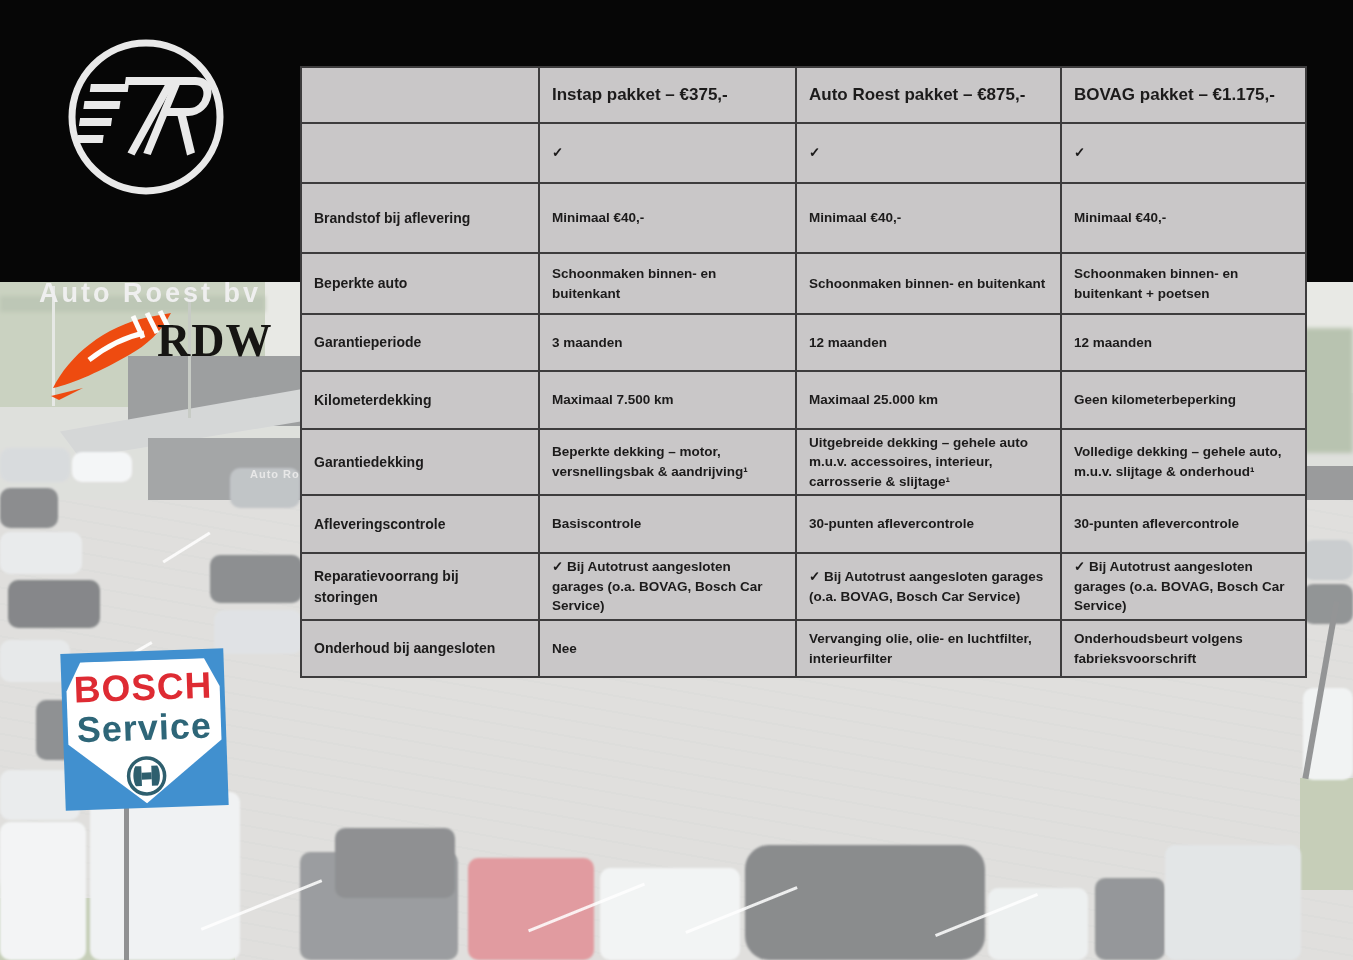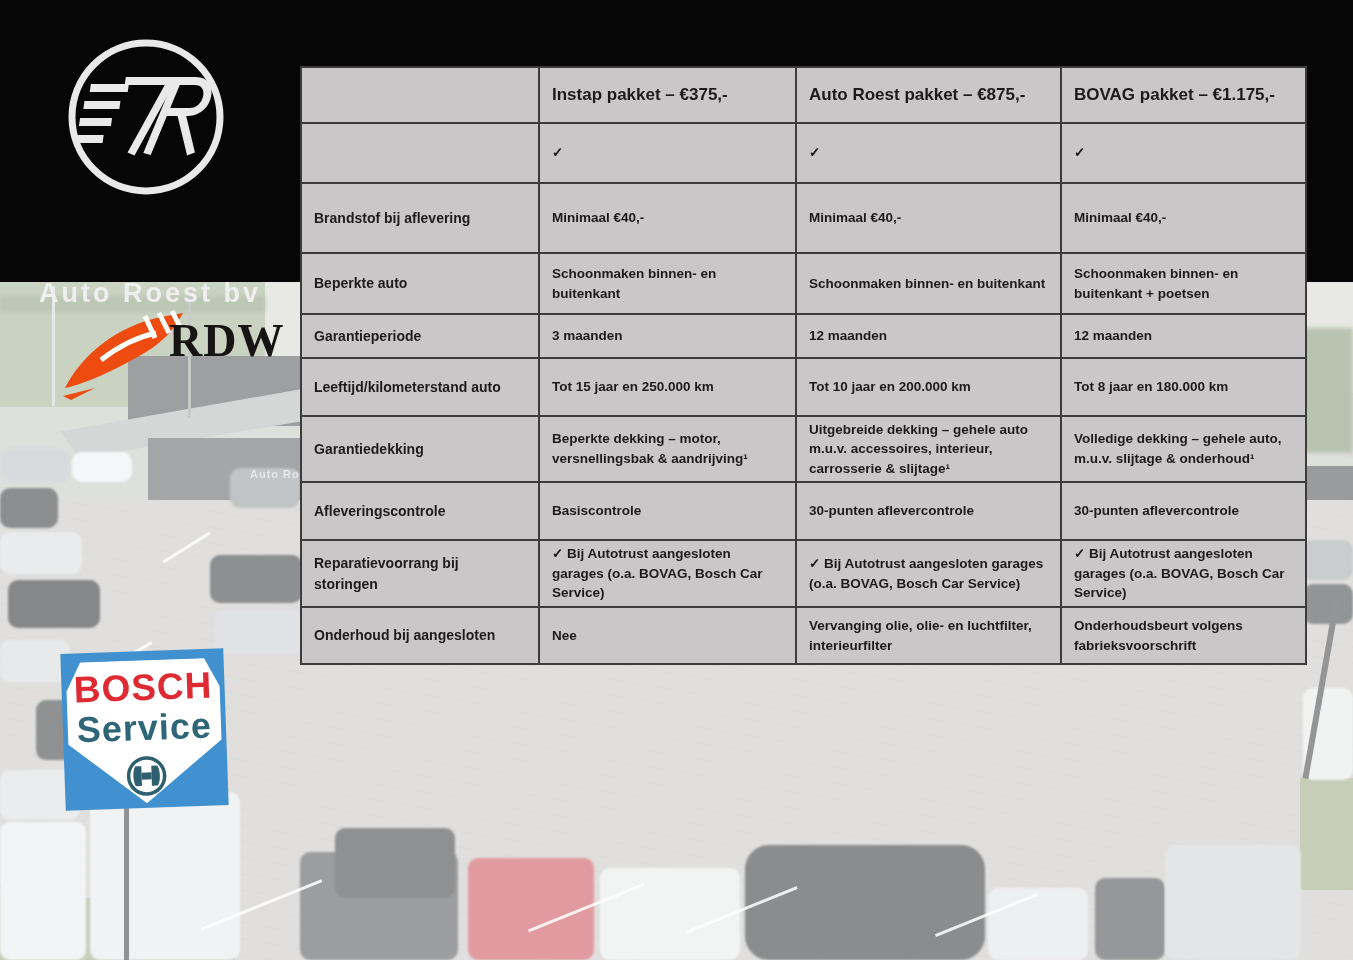--- a/index.html
+++ b/index.html
@@ -11,21 +11,21 @@
   .car{border-radius:10px;filter:blur(1px);}
   .pline{background:rgba(255,255,255,.85);width:3px;filter:blur(.5px);}
   .photo::after{content:"";position:absolute;inset:0;background:rgba(255,255,255,.45);}
   
   .band{position:absolute;left:0;top:0;width:1353px;height:282px;background:#060606;z-index:2;}
   
   .ar-logo{position:absolute;left:55px;top:26px;z-index:3;}
   .ar-name{position:absolute;left:20px;top:238px;width:260px;z-index:3;color:#efefef;
            font-size:27px;font-weight:700;letter-spacing:3px;text-align:center;margin-top:40px;}
   
-  .rdw{position:absolute;left:61px;top:308px;width:215px;height:92px;z-index:3;}
+  .rdw{position:absolute;left:49px;top:308px;width:215px;height:92px;z-index:3;}
   .rdw-text{position:absolute;left:108px;top:6px;font-family:"Liberation Serif",serif;
             font-weight:700;font-size:46px;color:#161513;letter-spacing:1px;}
   
   .bovag{position:absolute;left:92px;top:427px;z-index:3;}
   
   .bosch{position:absolute;left:63px;top:651px;width:163px;height:157px;z-index:3;
          background:#4190cf;transform:rotate(-2deg);}
   .bosch-shield{position:absolute;left:0;top:0;right:0;bottom:0;background:#fff;
     clip-path:polygon(12% 6%,88% 6%,97% 24%,97% 58%,50% 97%,3% 58%,3% 24%);}
   .bosch-top{position:absolute;left:0;top:16px;width:100%;text-align:center;
@@ -38,21 +38,21 @@
          font-weight:700;letter-spacing:1px;white-space:nowrap;}
   
   .tablewrap{position:absolute;left:300px;top:66px;z-index:4;}
   table.pkg{border-collapse:collapse;table-layout:fixed;width:1005px;background:#c9c7c8;}
   table.pkg td,table.pkg th{border:2px solid #3d3c3d;padding:0 12px;vertical-align:middle;
        text-align:left;color:#1c1b1b;font-weight:700;font-size:13.5px;line-height:1.45;
        overflow:hidden;}
   table.pkg th{font-size:17px;line-height:1.2;}
   table.pkg td.lbl{font-size:14px;}
   tr.r1{height:56px}tr.r2{height:60px}tr.r3{height:70px}tr.r4{height:61px}
-  tr.r5{height:58px}tr.r6{height:44px}tr.r7{height:58px}tr.r8{height:58px}
+  tr.r5{height:58px}tr.r6{height:57px}tr.r7{height:58px}tr.r8{height:58px}
   tr.r9{height:66px}tr.r10{height:58px}tr.r11{height:67px}tr.r12{height:58px}
   tr.r13{height:57px}tr.r14{height:57px}
 </style>
 </head>
 <body>
 
 <div id="canvas">
 
   <div class="photo">
     <div class="shape" style="left:0;top:278px;width:1353px;height:115px;background:#d6d8d0;"></div>
@@ -189,25 +189,25 @@
         <td>Schoonmaken binnen- en buitenkant</td>
         <td>Schoonmaken binnen- en buitenkant</td>
         <td>Schoonmaken binnen- en buitenkant + poetsen</td>
       </tr>
       <tr class="r6">
         <td class="lbl">Garantieperiode</td>
         <td>3 maanden</td>
         <td>12 maanden</td>
         <td>12 maanden</td>
       </tr>
-      <tr class="r8">
-        <td class="lbl">Leeftijd/kilometerstand auto</td>
-        <td>Tot 15 jaar en 250.000 km</td>
-        <td>Tot 10 jaar en 200.000 km</td>
-        <td>Tot 8 jaar en 180.000 km</td>
+      <tr class="r7">
+        <td class="lbl">Kilometerdekking</td>
+        <td>Maximaal 7.500 km</td>
+        <td>Maximaal 25.000 km</td>
+        <td>Geen kilometerbeperking</td>
       </tr>
       <tr class="r9">
         <td class="lbl">Garantiedekking</td>
         <td>Beperkte dekking – motor, versnellingsbak &amp; aandrijving¹</td>
         <td>Uitgebreide dekking – gehele auto m.u.v. accessoires, interieur, carrosserie &amp; slijtage¹</td>
         <td>Volledige dekking – gehele auto, m.u.v. slijtage &amp; onderhoud¹</td>
       </tr>
       <tr class="r10">
         <td class="lbl">Afleveringscontrole</td>
         <td>Basiscontrole</td>

